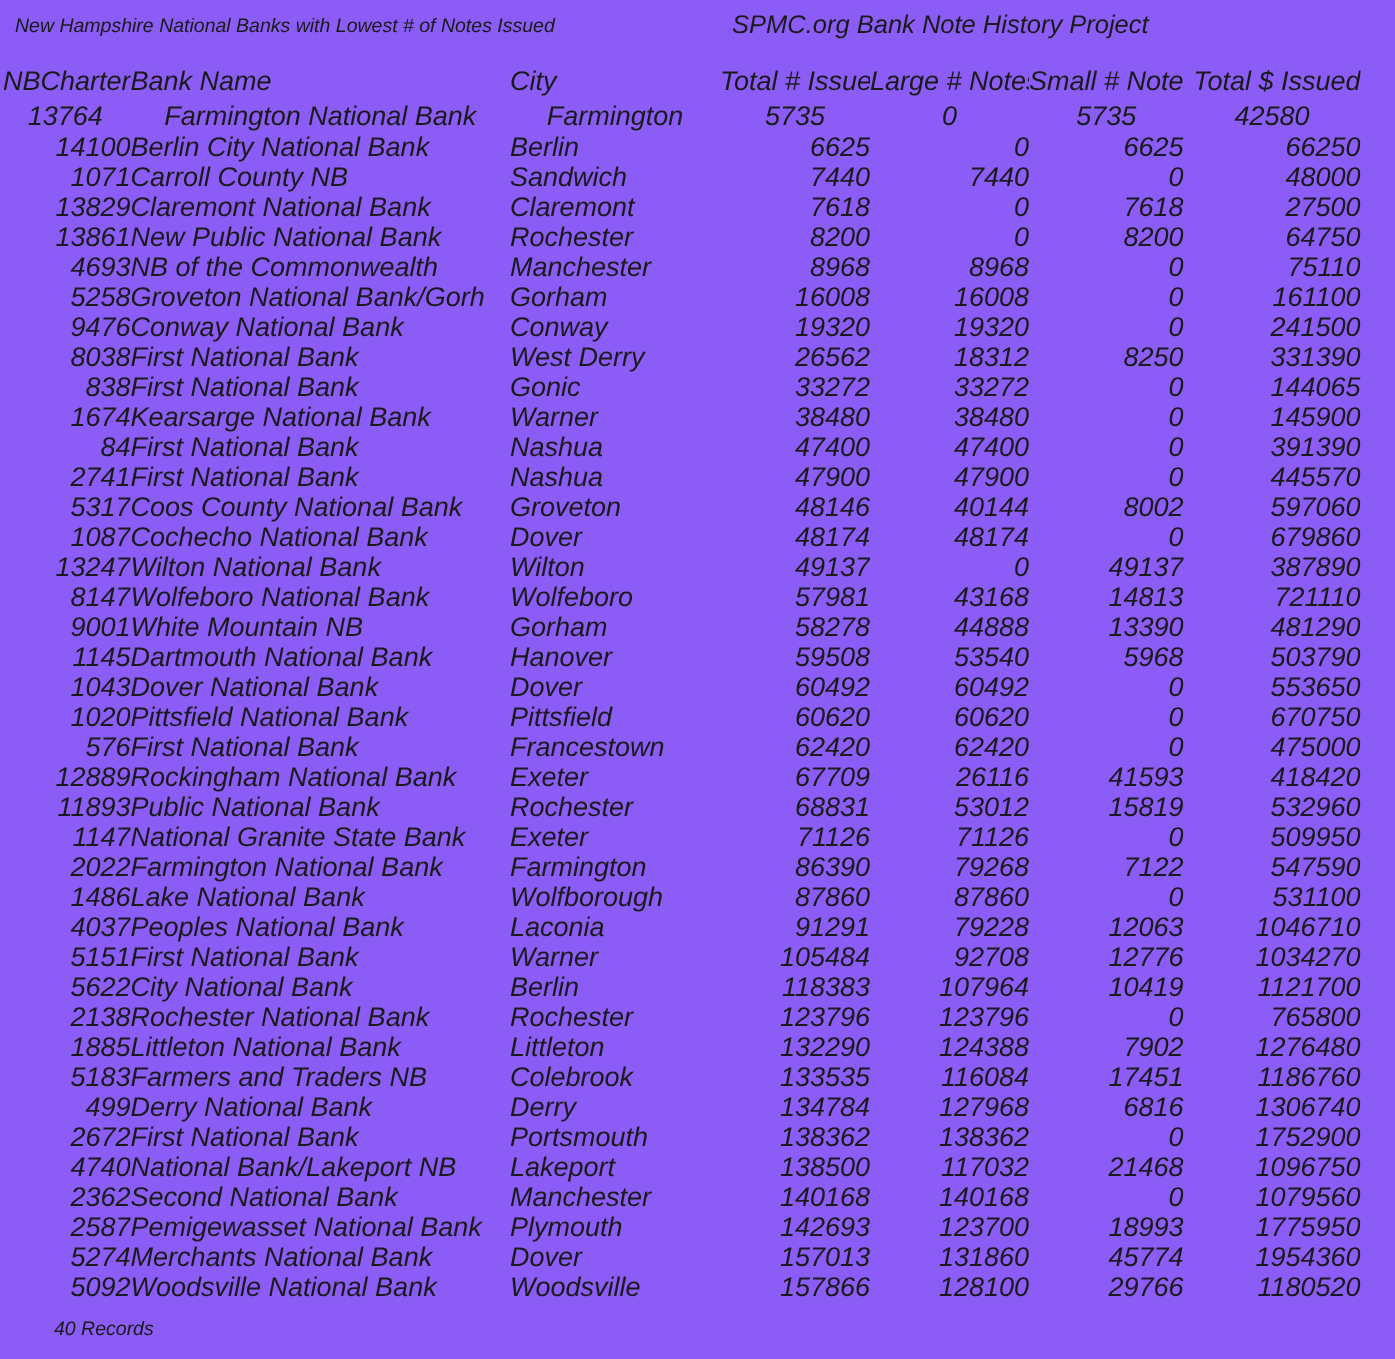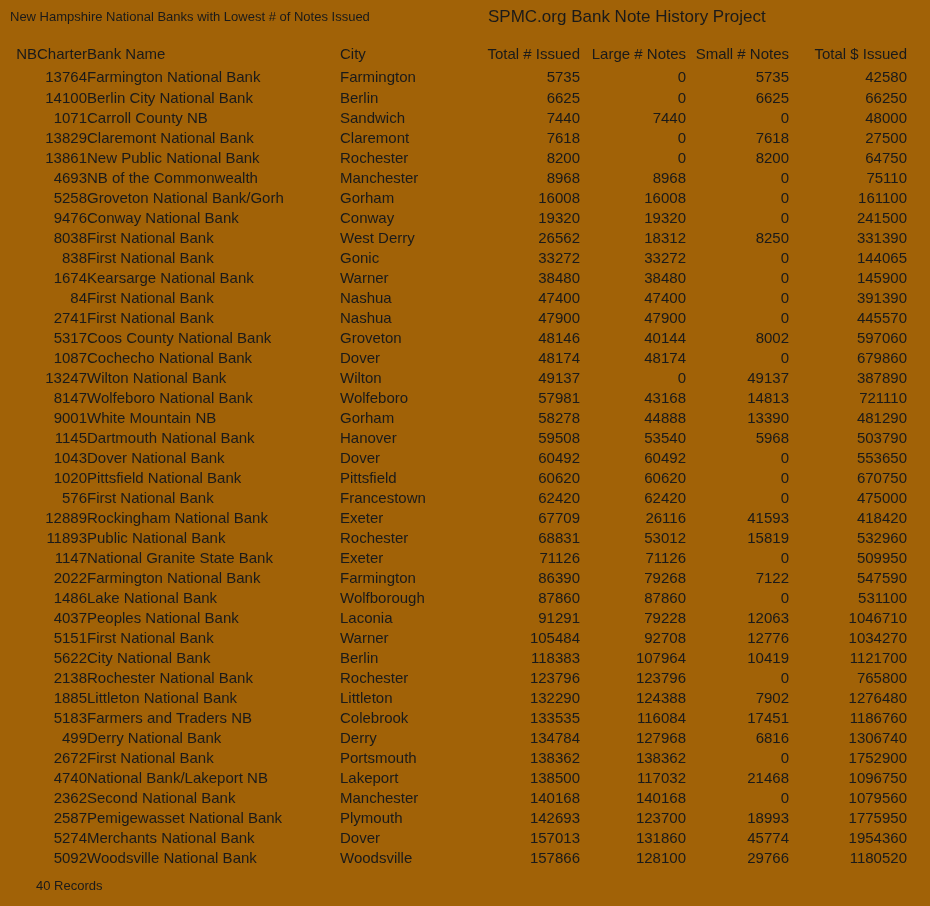--- a/index.html
+++ b/index.html
@@ -13,22 +13,23 @@
     height: 906px;
     font-family: "Liberation Sans", sans-serif;
     color: #1a1a1a;
     -webkit-font-smoothing: antialiased;
     overflow: hidden;
   }
   .report {
     position: relative;
     width: 930px;
     height: 906px;
-    background: #a16207;
+    background: #8b5cf6;
     box-sizing: border-box;
+    font-style: italic;
   }
 
   
   .title-band {
     position: absolute;
     top: 8px;
     left: 0;
     width: 930px;
     height: 22px;
   }
@@ -52,21 +53,21 @@
   }
 
   
   table.grid {
     position: absolute;
     top: 44px;
     left: 0;
     width: 930px;
     border-collapse: collapse;
     table-layout: fixed;
-    font-size: 15px;
+    font-size: 18px;
   }
   table.grid th,
   table.grid td {
     padding: 0;
     margin: 0;
     border: 0;
     height: 20px;
     line-height: 20px;
     font-weight: normal;
     white-space: nowrap;
@@ -89,21 +90,21 @@
   .txt  { text-align: left; }
 
   
   thead th { height: 22px; line-height: 22px; padding-bottom: 6px; }
 
   
   td.bank, th.bank { padding-left: 6px; }
   td.city, th.city { padding-left: 6px; }
 
   
-  tbody tr:first-child td { padding-top: 2px; height: 22px; }
+  tbody tr:first-child td { padding-top: 2px; height: 22px; text-align: center; }
 
   
   .record-count {
     position: absolute;
     left: 24px;
     top: 878px;
     font-size: 13px;
     line-height: 16px;
     white-space: nowrap;
     color: #1a1a1a;

